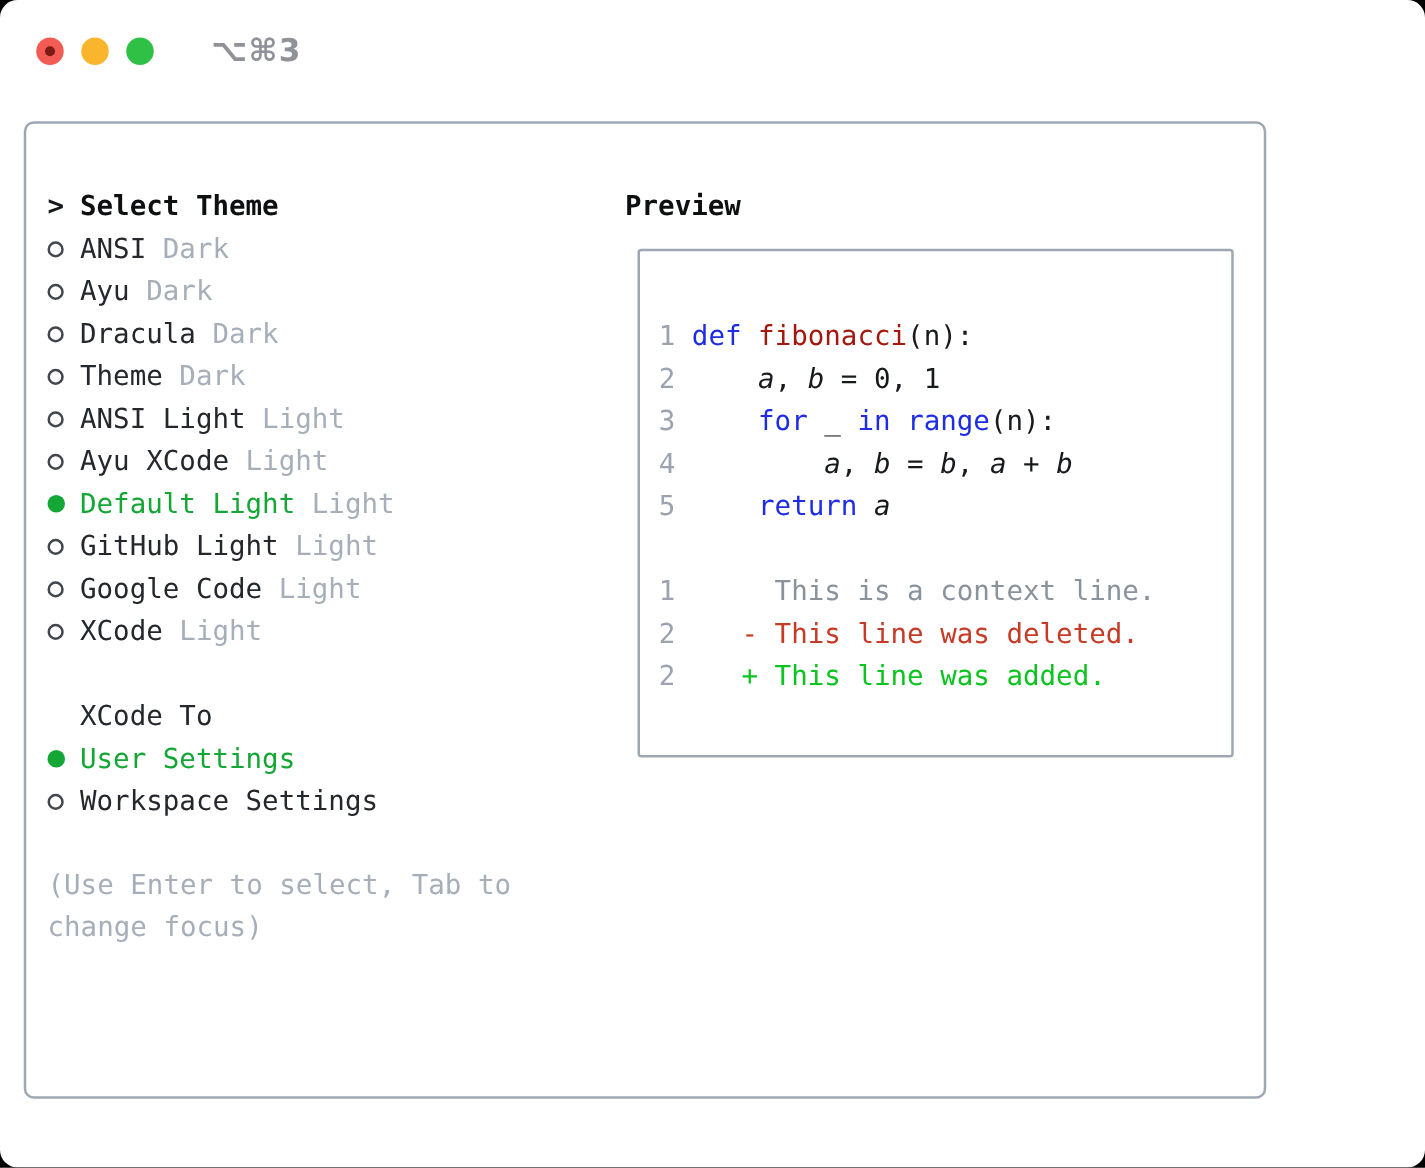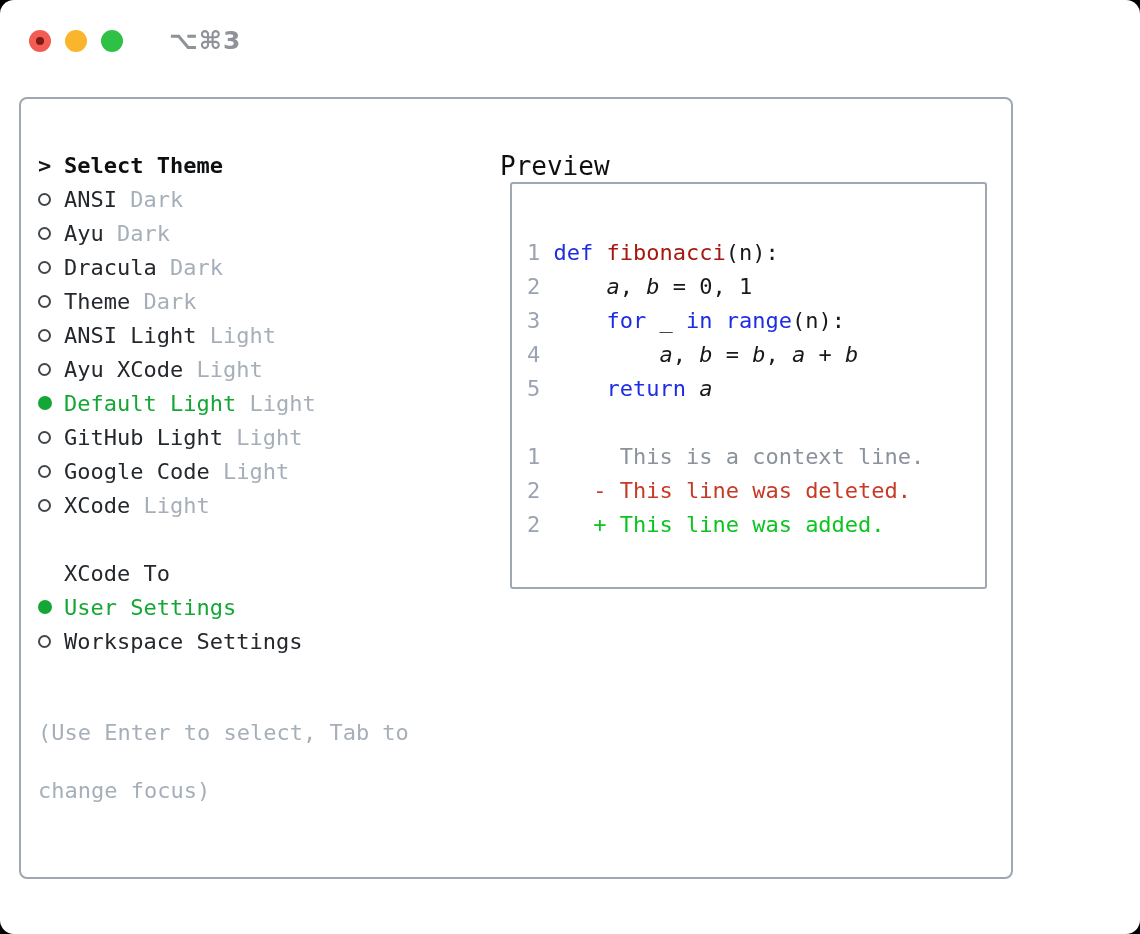--- a/index.html
+++ b/index.html
@@ -39,25 +39,25 @@
   .row{height:34px;display:flex;align-items:center;white-space:pre;}
   .marker{width:26px;display:inline-flex;align-items:center;flex:0 0 26px;}
   .arrow{font-weight:700;color:#16181b;}
   .circle{width:13px;height:13px;border:2px solid #42474e;border-radius:50%;box-sizing:border-box;}
   .gdot{width:14px;height:14px;border-radius:50%;background:var(--accent_green);}
   .lbl{white-space:pre;}
   .bold{font-weight:700;color:#0d0f11;}
   .nm{color:var(--text_dark);}
   .nm.sel{color:var(--accent_green);}
   .muted{color:var(--muted_gray);margin-left:1ch;}
-  .hint{height:34px;line-height:34px;color:var(--muted_gray);white-space:pre;margin-top:24px;}
+  .hint{height:34px;line-height:34px;color:var(--muted_gray);white-space:pre;}
   
-  .preview-heading{position:absolute;left:500px;top:149px;height:34px;line-height:34px;font-size:26px;font-weight:400;color:#0d0f11;}
+  .preview-heading{position:absolute;left:500px;top:149px;height:34px;line-height:34px;font-size:22px;font-weight:700;color:#0d0f11;}
   .preview-box{
-    position:absolute;left:510px;top:182px;width:477px;height:407px;
+    position:absolute;left:510px;top:199px;width:477px;height:407px;
     border:2px solid var(--border_gray);border-radius:3px;background:#fff;
     box-sizing:border-box;overflow:hidden;
     padding:52px 0 0 15px;font-size:22px;
   }
   .pline{height:34px;line-height:34px;white-space:pre;}
   .ln{display:inline-block;width:1ch;color:var(--line_number_gray);}
   .content{padding-left:1ch;}
   .kw{color:var(--keyword_blue);}
   .fn{color:var(--function_red);}
   .pl{color:#17191c;}

